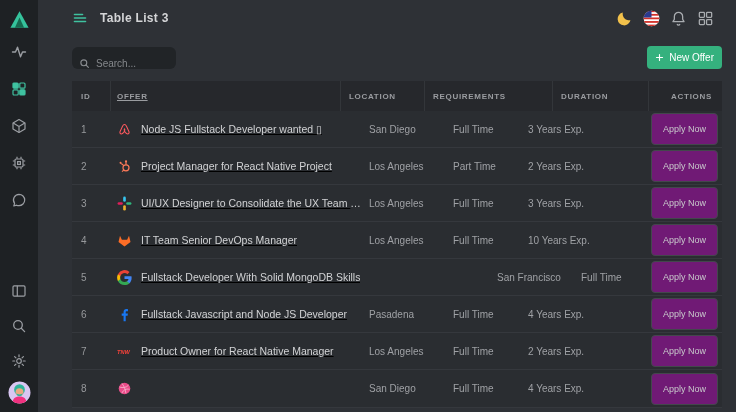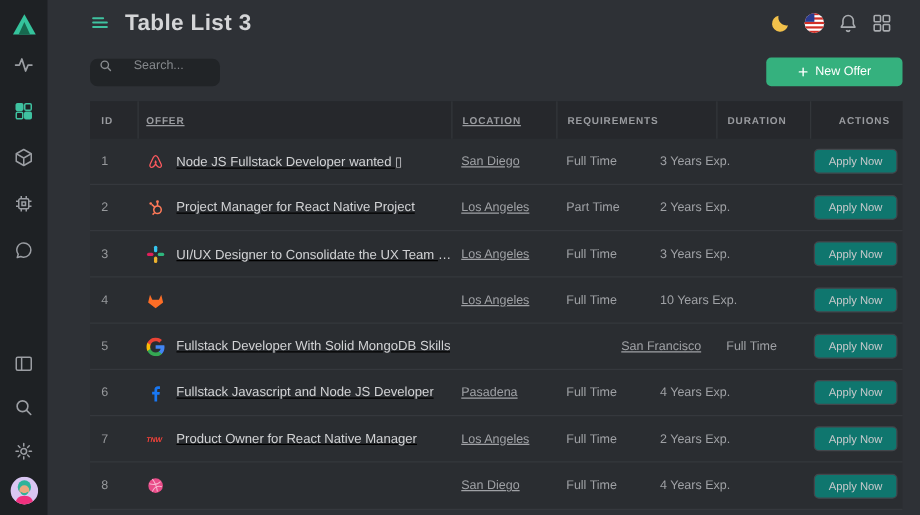--- a/index.html
+++ b/index.html
@@ -28,57 +28,57 @@
   .nav-item svg{width:16px;height:16px;display:block;}
   .nav-item.active{color:var(--accent);}
   .avatar{width:23px;height:23px;border-radius:50%;overflow:hidden;cursor:pointer;}
   .avatar svg{width:23px;height:23px;display:block;}
 
   
   .main{flex:1;display:flex;flex-direction:column;min-width:0;}
   .topbar{height:36px;display:flex;align-items:center;padding:0 22px 0 34px;}
   .hamburger{width:16px;height:16px;cursor:pointer;}
   .hamburger svg{width:16px;height:16px;display:block;}
-  .title{font-size:18px;font-weight:700;color:#d4d5d7;letter-spacing:.3px;margin-left:12px;}
+  .title{font-size:12px;font-weight:700;color:#d4d5d7;letter-spacing:.3px;margin-left:12px;}
   .topbar-icons{margin-left:auto;display:flex;align-items:center;gap:10px;}
   .tb-icon{width:17px;height:17px;color:#a9acb0;cursor:pointer;}
   .tb-icon svg{width:17px;height:17px;display:block;}
 
   
   .toolbar{display:flex;align-items:center;padding:10px 14px 12px 34px;}
-  .search{width:104px;height:22px;background:#212427;border-radius:6px;display:flex;align-items:flex-start;padding:0 7px;gap:17px;}
+  .search{width:104px;height:22px;background:#212427;border-radius:6px;display:flex;align-items:flex-end;padding:0 7px;gap:6px;}
   .search .sicon{width:11px;height:11px;color:#8a8d91;flex:none;}
   .search .sicon svg{width:11px;height:11px;display:block;}
   .search input{flex:1;min-width:0;background:transparent;border:none;outline:none;color:#c6c8ca;font-size:10px;font-family:"Liberation Sans",sans-serif;}
   .search input::placeholder{color:#85888c;}
-  .new-offer{margin-left:auto;height:23px;background:var(--green);border:none;border-radius:4px;color:#fff;font-size:10px;font-family:"Liberation Sans",sans-serif;display:flex;align-items:center;gap:5px;padding:0 25px;cursor:pointer;}
+  .new-offer{margin-left:auto;height:23px;background:var(--green);border:none;border-radius:4px;color:#fff;font-size:10px;font-family:"Liberation Sans",sans-serif;display:flex;align-items:center;gap:5px;padding:0 8px;cursor:pointer;}
   .new-offer .picon{width:9px;height:9px;}
   .new-offer .picon svg{width:9px;height:9px;display:block;}
 
   
   .table{margin:0 14px 0 34px;background:var(--rowbg);border-bottom:1px solid var(--line);}
   .thead{display:flex;background:var(--theadbg);height:30px;}
   .th{display:flex;align-items:center;font-size:8px;font-weight:700;letter-spacing:.7px;color:#9a9ca0;}
   .th + .th{border-left:1px solid #33363a;}
   .trow{display:flex;height:37px;align-items:center;border-bottom:1px solid var(--line);}
   .trow:last-child{border-bottom:none;}
   .cell{display:flex;align-items:center;}
   .c-id{flex:0 0 38px;padding-left:9px;}
   .c-offer{flex:1;min-width:0;padding-left:6px;gap:9px;text-decoration:underline;}
-  .c-loc{flex:0 0 84px;padding-left:8px;text-decoration:underline;}
+  .c-loc{flex:0 0 84px;padding-left:8px;}
   .c-dur{flex:0 0 75px;padding-left:8px;}
   .c-req{flex:0 0 128px;padding-left:8px;}
   .c-act{flex:0 0 74px;justify-content:flex-end;padding-right:4px;}
-  .thead .c-act{padding-right:10px;}
+  .thead .c-act{padding-right:10px;margin-left:21px;}
   .cell.c-id{color:#97999c;font-size:10px;}
   .offer-text{color:var(--text);font-size:10.5px;white-space:nowrap;overflow:hidden;text-overflow:ellipsis;}
   .cell.c-loc,.cell.c-dur,.cell.c-req{color:var(--muted);font-size:10px;}
   .brand{width:16px;height:16px;flex:none;display:flex;align-items:center;justify-content:center;}
   .brand svg{width:15px;height:15px;display:block;}
-  .apply{background:#0f766e;border:1px solid #43474c;border-radius:4px;color:#c9cacc;font-size:9px;font-family:"Liberation Sans",sans-serif;height:20px;padding:0 11px;cursor:pointer;white-space:nowrap;}
+  .apply{background:#701a75;border:1px solid #43474c;border-radius:4px;color:#c9cacc;font-size:9px;font-family:"Liberation Sans",sans-serif;height:32px;padding:0 11px;cursor:pointer;white-space:nowrap;}
 </style>
 </head>
 <body>
 
 <div class="app">
   <aside class="sidebar">
     <div class="logo">
       <svg viewBox="0 0 24 24">
           <path d="M12 3.5 21.5 20.5H2.5z" fill="#35c39c"></path>
           <path d="M12 10 16.8 20.5H7.2z" fill="#17694f"></path>
@@ -321,20 +321,21 @@
     </div>
   </div>
           <div class="trow">
     <div class="cell c-id">4</div>
     <div class="cell c-offer">
       <span class="brand">
                 <svg viewBox="0 0 16 16">
                   <path d="M8 14.5 1.6 9.6 3.2 3l2 4.2h5.6l2-4.2 1.6 6.6z" fill="#fc6d26"></path>
                 </svg>
               </span>
+      <span class="offer-text">IT Team Senior DevOps Manager</span>
     </div>
     <div class="cell c-loc">Los Angeles</div>
     <div class="cell c-dur">Full Time</div>
     <div class="cell c-req">10 Years Exp.</div>
     <div class="cell c-act">
       <button class="apply">Apply Now</button>
     </div>
   </div>
           <div class="trow">
     <div class="cell c-id">5</div>

